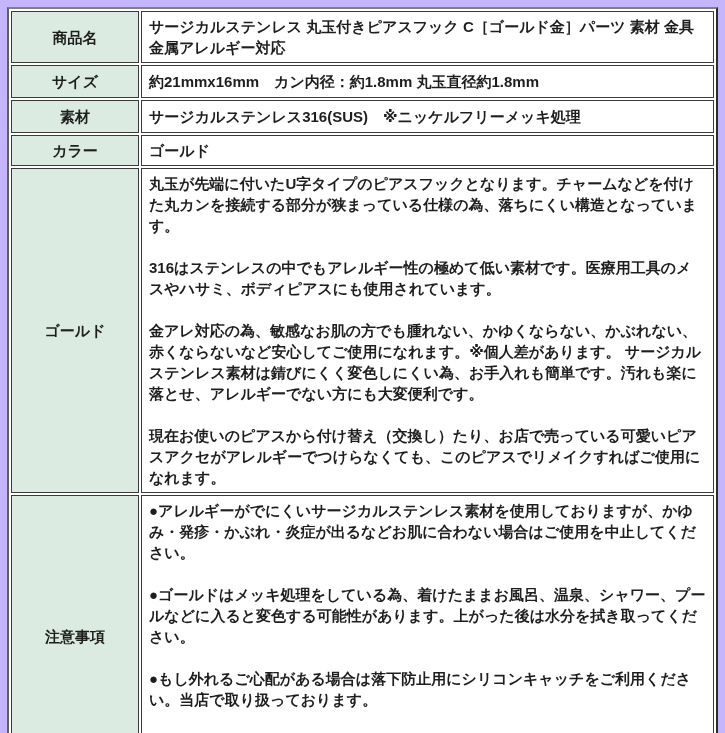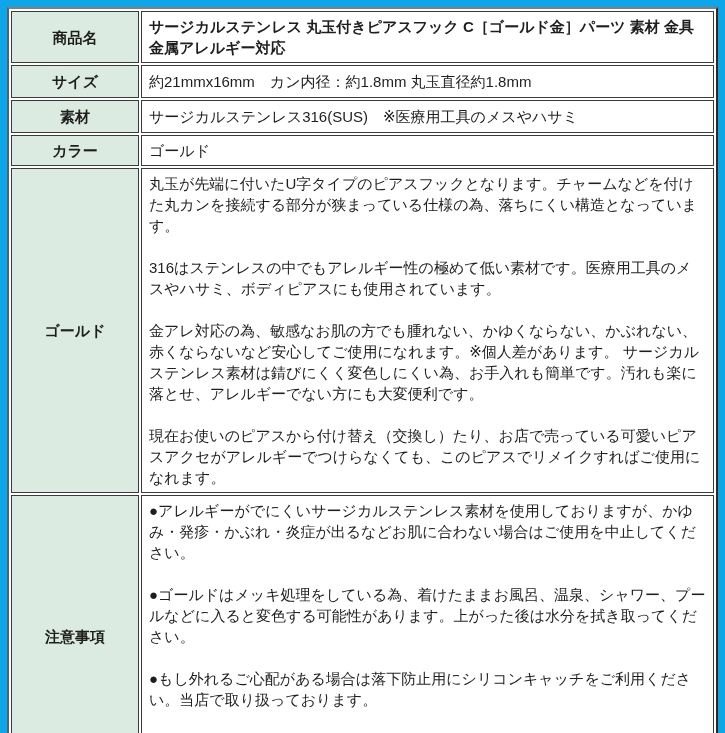--- a/index.html
+++ b/index.html
@@ -4,21 +4,21 @@
 <style>
   html, body {
     margin: 0;
     padding: 0;
     background: #ffffff;
     font-family: "Liberation Sans", "DejaVu Sans", sans-serif;
   }
   .page {
     width: 725px;
     height: 733px;
-    background: #0ea5e9;
+    background: #c4b5fd;
     box-sizing: border-box;
     padding: 7px;
   }
   table.spec-table {
     border-collapse: separate;
     border-spacing: 2px;
     table-layout: fixed;
     width: 711px;
     background: #ffffff;
     border-top: 2px solid #808080;
@@ -28,20 +28,21 @@
   }
   td {
     border: 1px solid #3a3a3a;
     font-size: 15px;
     line-height: 21px;
     color: #1e1e1e;
     padding: 4px 7px;
     box-sizing: border-box;
     vertical-align: middle;
     overflow: hidden;
+    font-weight: bold;
   }
   td.label-cell {
     width: 128px;
     background: #dcebe1;
     text-align: center;
     font-weight: bold;
   }
   td.value-cell {
     background: #ffffff;
     white-space: pre-line;
@@ -64,21 +65,21 @@
       <tr class="r1">
         <td class="label-cell">商品名</td>
         <td class="value-cell bold">サージカルステンレス 丸玉付きピアスフック C［ゴールド金］パーツ 素材 金具 金属アレルギー対応</td>
       </tr>
       <tr class="r2">
         <td class="label-cell">サイズ</td>
         <td class="value-cell">約21mmx16mm　カン内径：約1.8mm 丸玉直径約1.8mm</td>
       </tr>
       <tr class="r3">
         <td class="label-cell">素材</td>
-        <td class="value-cell">サージカルステンレス316(SUS)　※医療用工具のメスやハサミ</td>
+        <td class="value-cell">サージカルステンレス316(SUS)　※ニッケルフリーメッキ処理</td>
       </tr>
       <tr class="r4">
         <td class="label-cell">カラー</td>
         <td class="value-cell">ゴールド</td>
       </tr>
       <tr class="r5">
         <td class="label-cell">ゴールド</td>
         <td class="value-cell">丸玉が先端に付いたU字タイプのピアスフックとなります。チャームなどを付けた丸カンを接続する部分が狭まっている仕様の為、落ちにくい構造となっています。
 
 316はステンレスの中でもアレルギー性の極めて低い素材です。医療用工具のメスやハサミ、ボディピアスにも使用されています。

